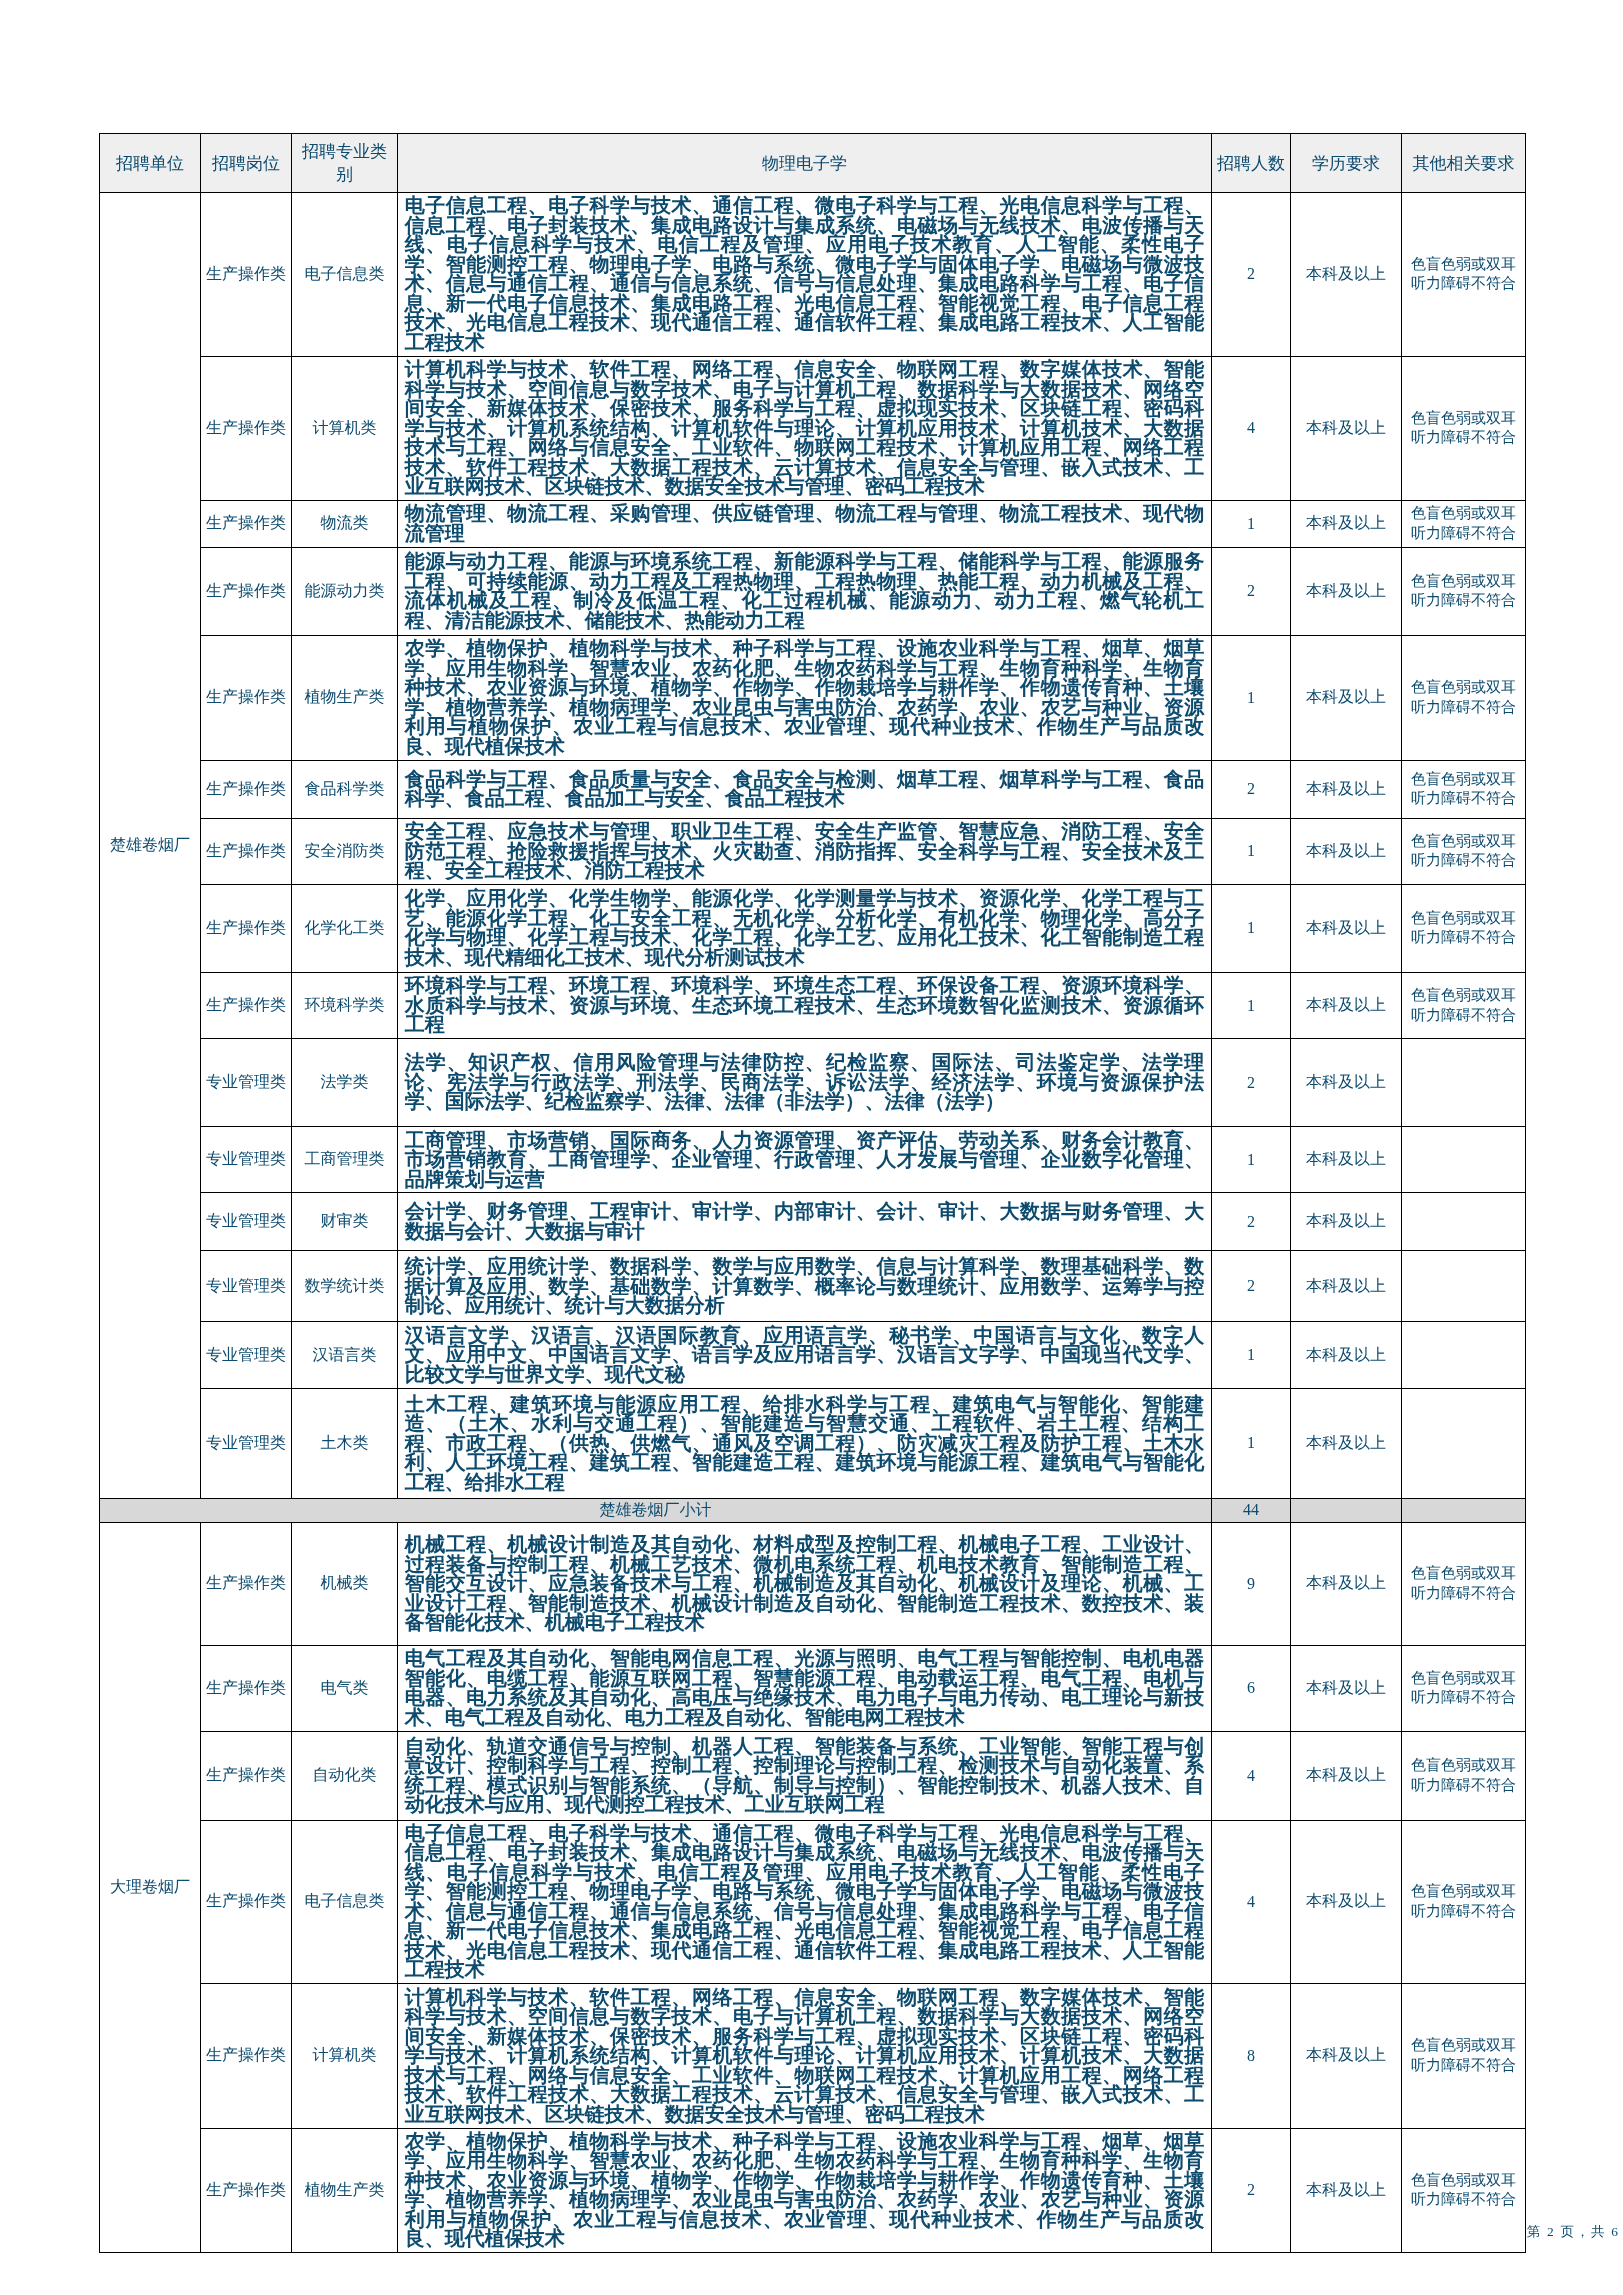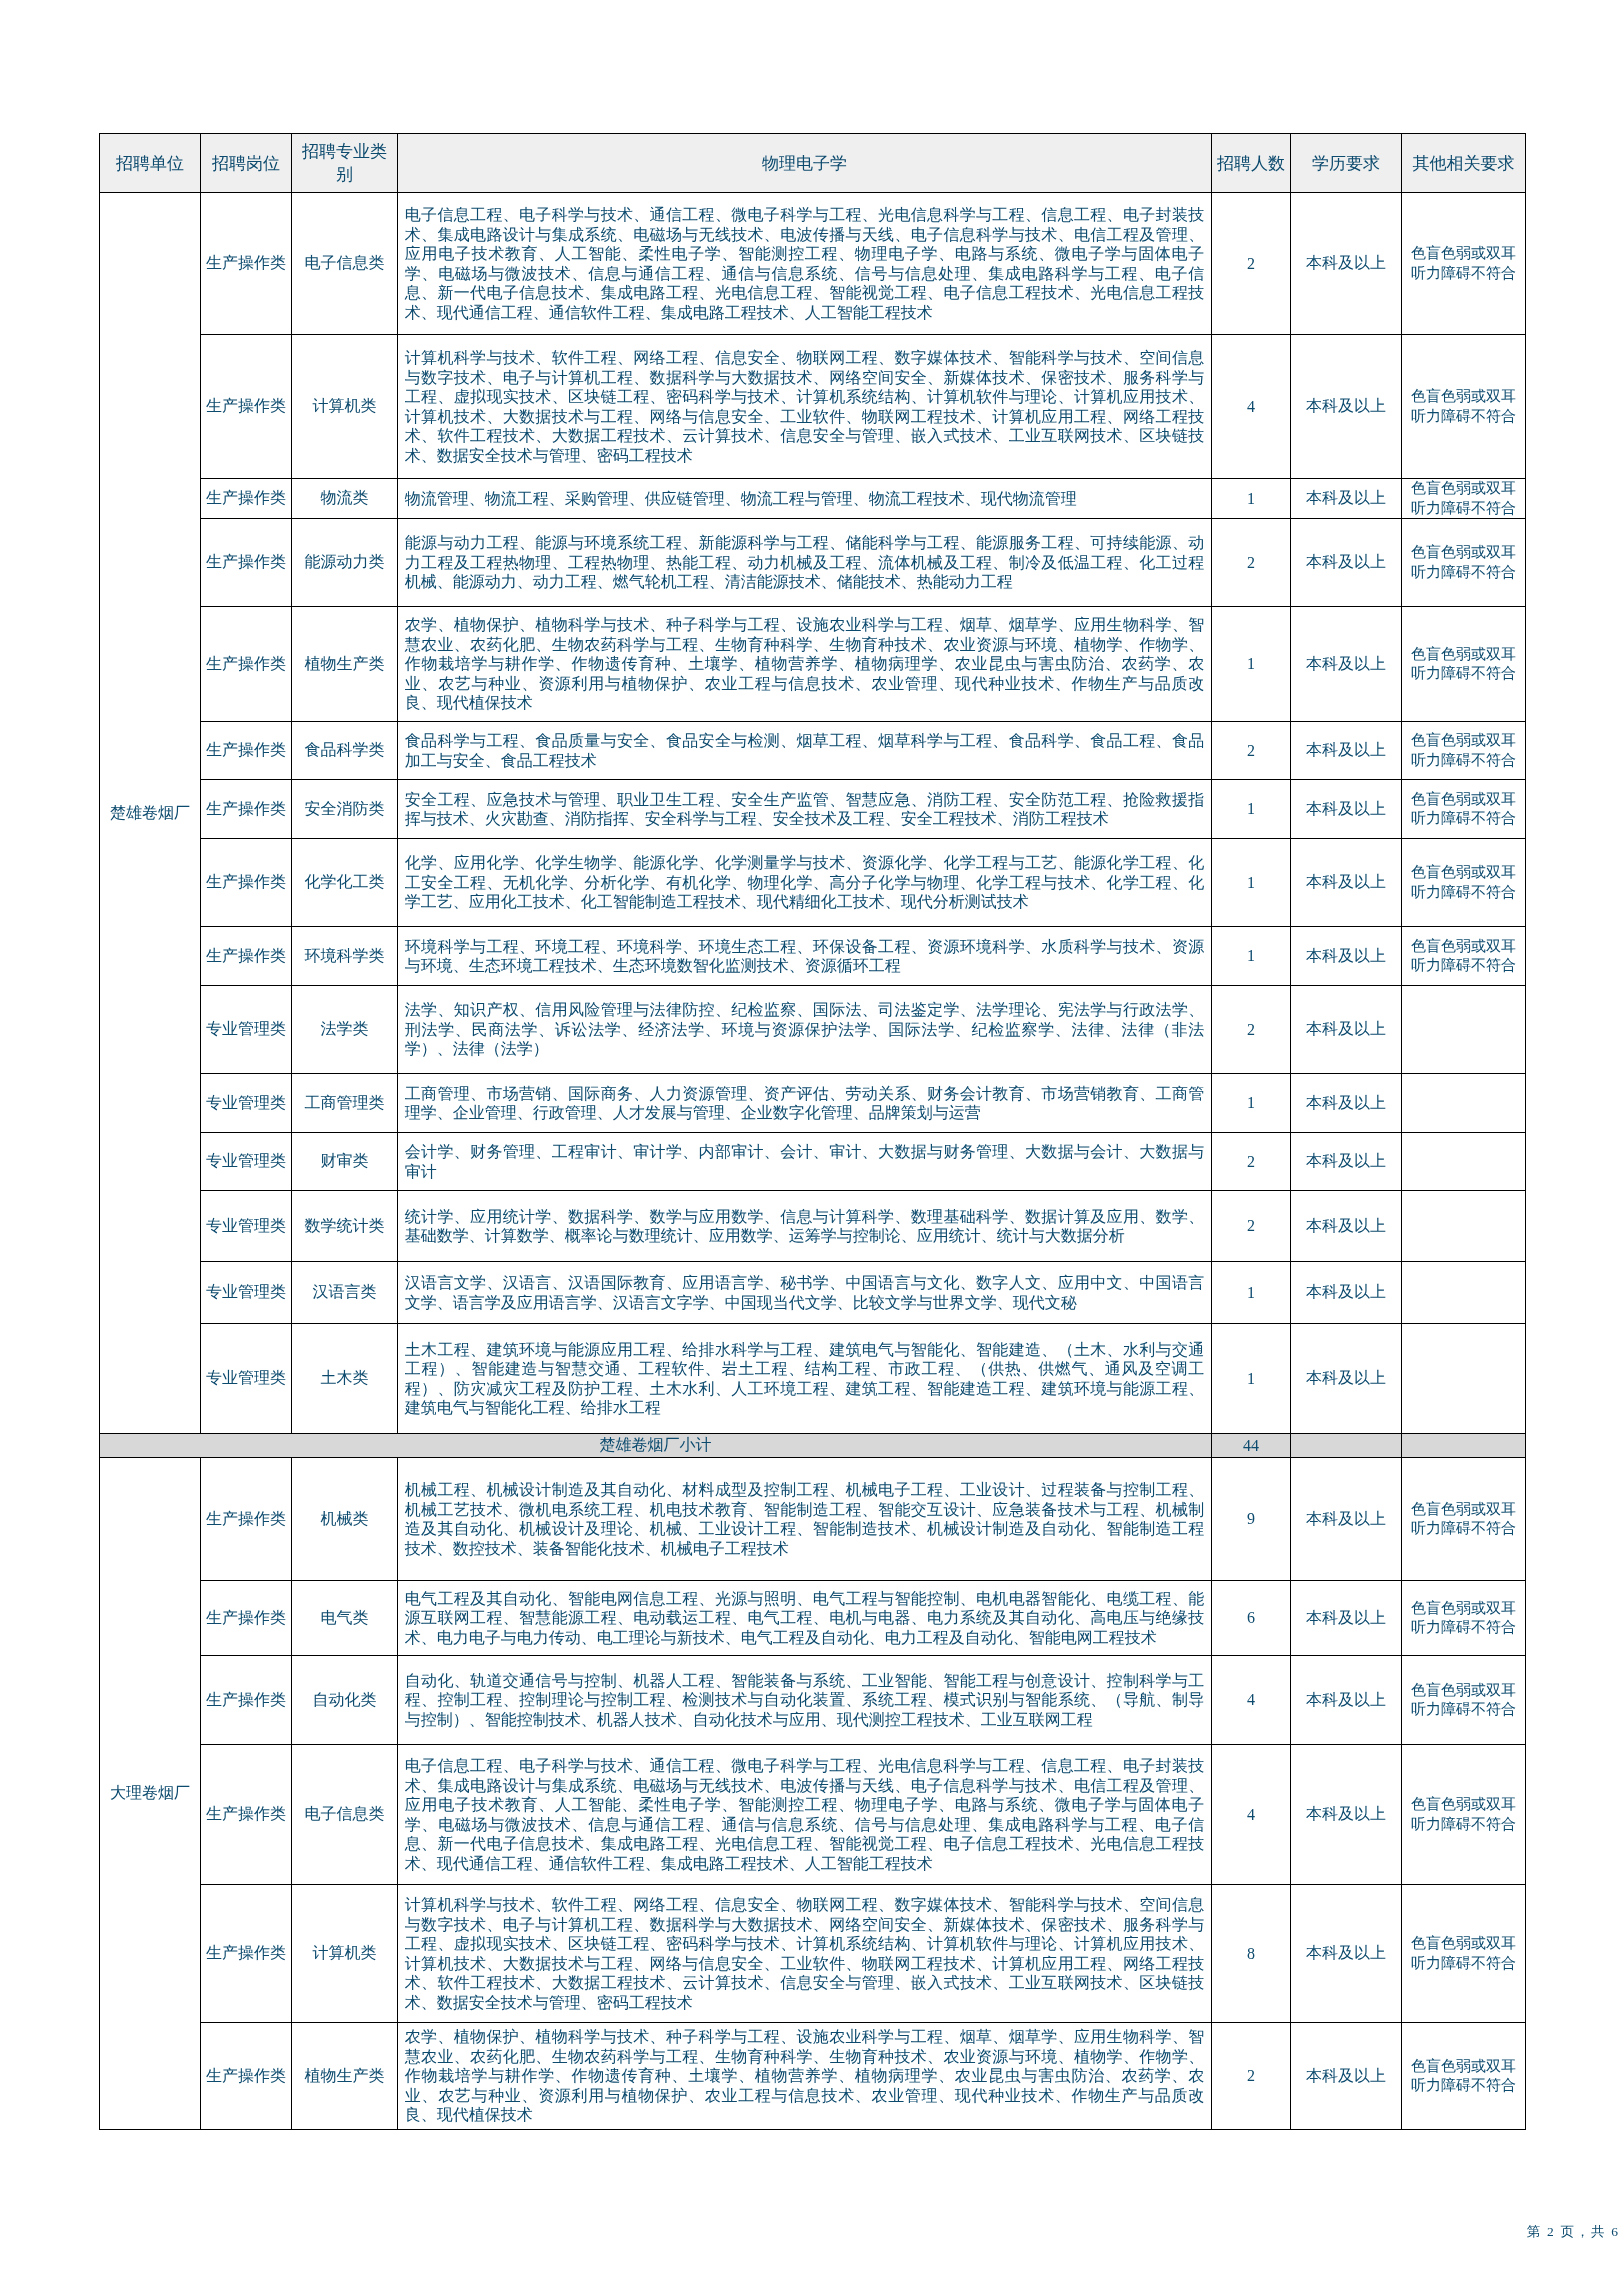--- a/index.html
+++ b/index.html
@@ -37,23 +37,24 @@
     text-align:center;
     padding:0 3.4px;
   }
   td.c{
     text-align:center;
     font-size:16px;
     padding:0 3.4px;
   }
   td.majors{
     text-align:justify;
-    font-size:16px;
+    font-size:20px;
     line-height:19.5px;
     padding:3.4px 6.8px;
+    font-weight:bold;
   }
   td.other{
     text-align:center;
     font-size:15px;
     line-height:19.5px;
     padding:0 4.2px;
   }
   tr.subtotal td{
     background:#d8d8d8;
     font-size:16px;

